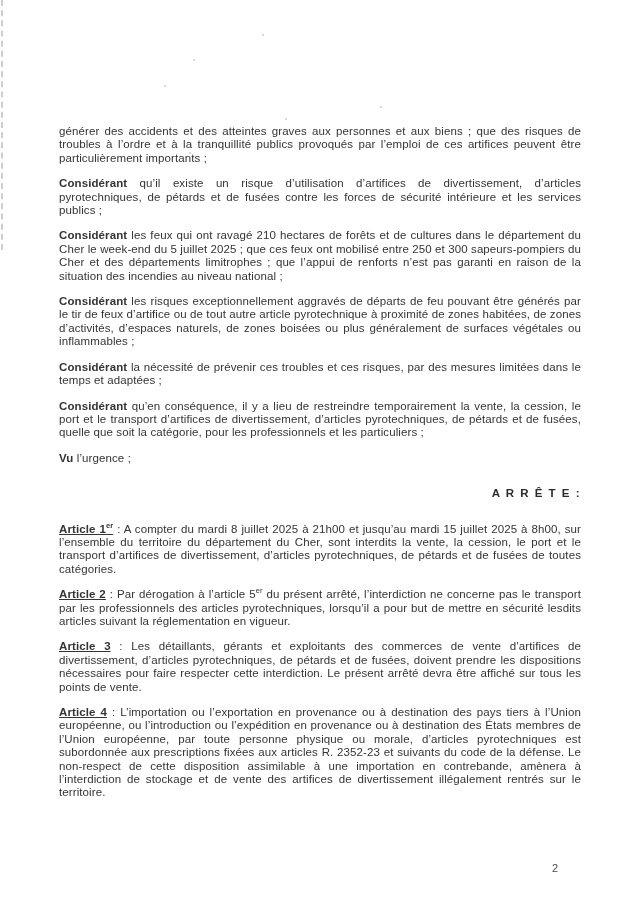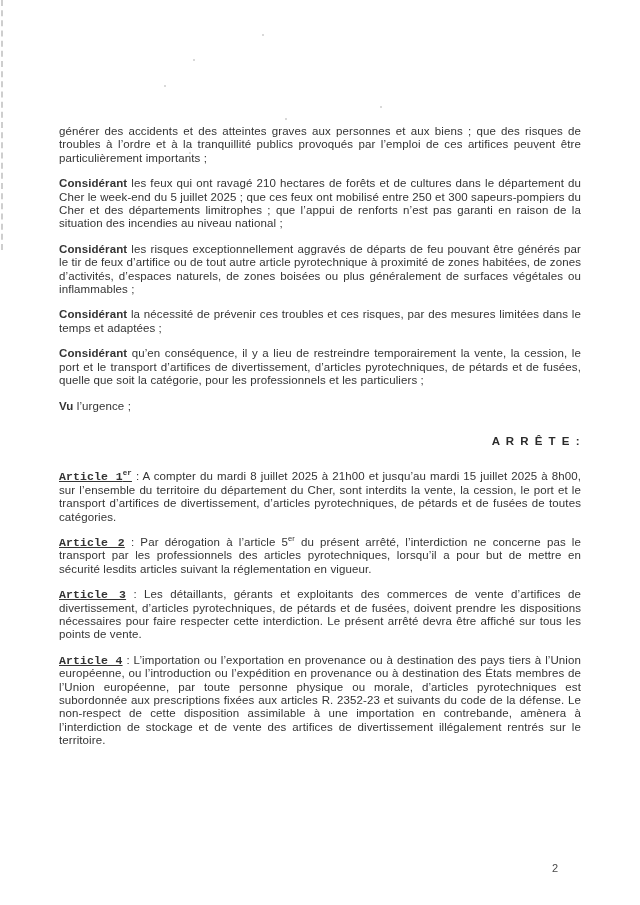--- a/index.html
+++ b/index.html
@@ -29,21 +29,20 @@
   }
   .content p {
     margin: 0 0 12px 0;
   }
   .lead {
     font-weight: 700;
   }
   .article-lead {
     font-weight: 700;
     text-decoration: underline;
-    font-family: Liberation Mono, monospace;
   }
   sup {
     font-size: 7.5px;
     line-height: 0;
     vertical-align: super;
   }
   .arrete-heading {
     font-size: 11.5px;
     font-weight: 700;
     text-align: right;
@@ -88,20 +87,21 @@
   <div class="speck" style="left:164px; top:85px;"></div>
   <div class="speck" style="left:380px; top:106px;"></div>
   <div class="speck" style="left:285px; top:118px;"></div>
   <div class="speck" style="left:536px; top:148px;"></div>
   <div class="speck" style="left:189px; top:152px;"></div>
 
   <main class="content">
 
     <p><span>générer des accidents et des atteintes graves aux personnes et aux biens ; que des risques de troubles à l’ordre et à la tranquillité publics provoqués par l’emploi de ces artifices peuvent être particulièrement importants ;</span></p>
 
+    <p><span class="lead">Considérant</span> <span>qu’il existe un risque d’utilisation d’artifices de divertissement, d’articles pyrotechniques, de pétards et de fusées contre les forces de sécurité intérieure et les services publics ;</span></p>
 
 
 
     <p><span class="lead">Considérant</span> <span>les feux qui ont ravagé 210 hectares de forêts et de cultures dans le département du Cher le week-end du 5 juillet 2025 ; que ces feux ont mobilisé entre 250 et 300 sapeurs-pompiers du Cher et des départements limitrophes ; que l’appui de renforts n’est pas garanti en raison de la situation des incendies au niveau national ;</span></p>
 
     <p><span class="lead">Considérant</span> <span>les risques exceptionnellement aggravés de départs de feu pouvant être générés par le tir de feux d’artifice ou de tout autre article pyrotechnique à proximité de zones habitées, de zones d’activités, d’espaces naturels, de zones boisées ou plus généralement de surfaces végétales ou inflammables ;</span></p>
 
     <p><span class="lead">Considérant</span> <span>la nécessité de prévenir ces troubles et ces risques, par des mesures limitées dans le temps et adaptées ;</span></p>
 
     <p><span class="lead">Considérant</span> <span>qu’en conséquence, il y a lieu de restreindre temporairement la vente, la cession, le port et le transport d’artifices de divertissement, d’articles pyrotechniques, de pétards et de fusées, quelle que soit la catégorie, pour les professionnels et les particuliers ;</span></p>

